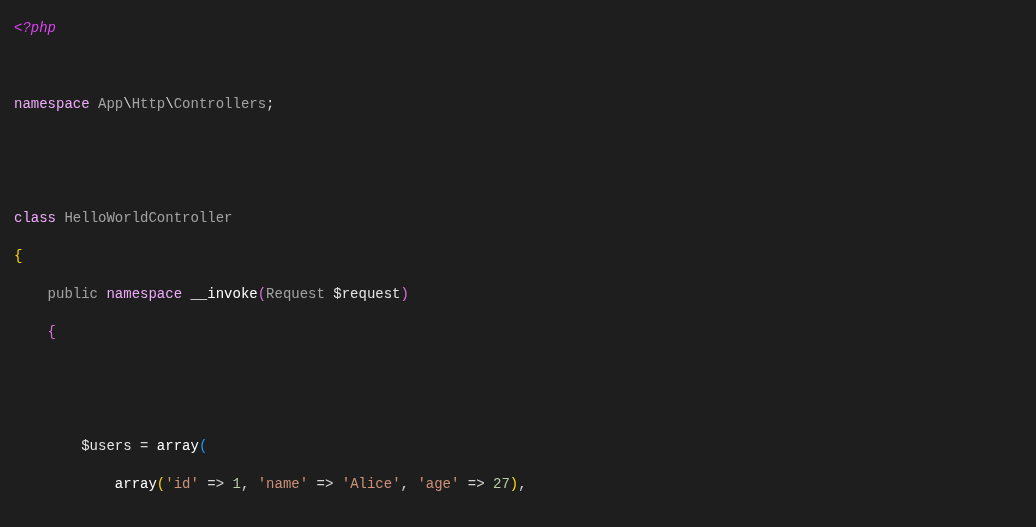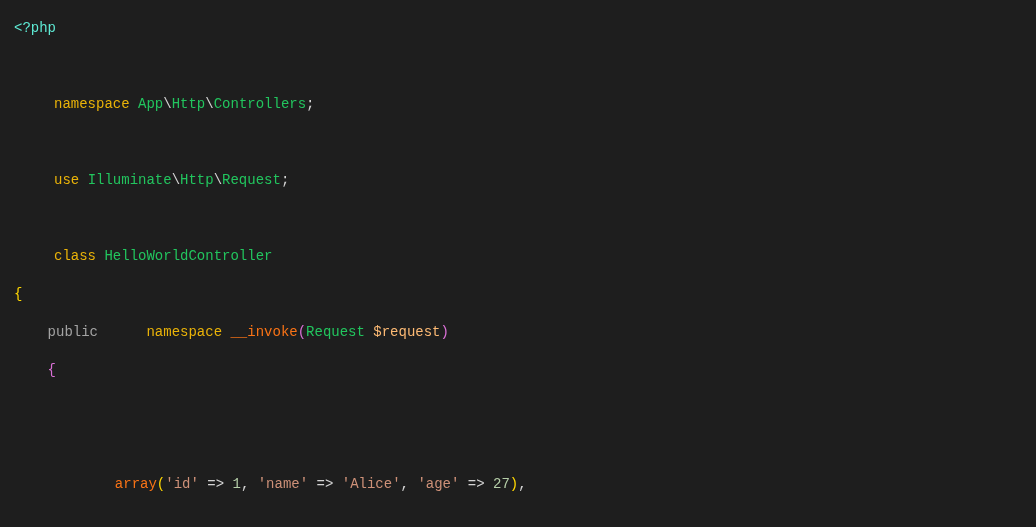--- a/index.html
+++ b/index.html
@@ -19,49 +19,49 @@
       overflow: hidden;
     }
     .code-editor {
       padding: 0 14px;
       white-space: pre;
     }
     .line {
       display: block;
       min-height: 19px;
     }
-    .php-tag { color: #5eead4; }
-    .keyword { color: #eab308; margin-left: 40px; }
-    .class-name { color: #22c55e; }
-    .func-name { color: #f97316; }
-    .variable { color: #fdba74; }
+    .php-tag { color: #d946ef; font-style: italic; }
+    .keyword { color: #f0abfc; }
+    .class-name { color: #a3a3a3; }
+    .func-name { color: #ffffff; }
+    .variable { color: #e5e5e5; }
     .string { color: #ce9178; }
     .number { color: #b5cea8; }
     .punct { color: #d4d4d4; }
     .brace-yellow { color: #ffd700; }
     .brace-pink { color: #da70d6; }
     .brace-blue { color: #179fff; }
     .modifier { color: #a3a3a3; }
   </style>
 </head>
 <body>
 
 <div class="code-editor">
 <span class="line"><span class="php-tag">&lt;?php</span></span>
 <span class="line"></span>
 <span class="line"><span class="keyword">namespace</span> <span class="class-name">App</span><span class="punct">\</span><span class="class-name">Http</span><span class="punct">\</span><span class="class-name">Controllers</span><span class="punct">;</span></span>
 <span class="line"></span>
-<span class="line"><span class="keyword">use</span> <span class="class-name">Illuminate</span><span class="punct">\</span><span class="class-name">Http</span><span class="punct">\</span><span class="class-name">Request</span><span class="punct">;</span></span>
 <span class="line"></span>
 <span class="line"><span class="keyword">class</span> <span class="class-name">HelloWorldController</span></span>
 <span class="line"><span class="brace-yellow">{</span></span>
 <span class="line">    <span class="modifier">public</span> <span class="keyword">namespace</span> <span class="func-name">__invoke</span><span class="brace-pink">(</span><span class="class-name">Request</span> <span class="variable">$request</span><span class="brace-pink">)</span></span>
 <span class="line">    <span class="brace-pink">{</span></span>
 <span class="line"></span>
 <span class="line"></span>
+<span class="line">        <span class="variable">$users</span> <span class="punct">=</span> <span class="func-name">array</span><span class="brace-blue">(</span></span>
 <div id="users-rows"><span class="line">            <span class="func-name">array</span><span class="brace-yellow">(</span><span class="string">'id'</span> <span class="punct">=&gt;</span> <span class="number">1</span><span class="punct">,</span> <span class="string">'name'</span> <span class="punct">=&gt;</span> <span class="string">'Alice'</span><span class="punct">,</span> <span class="string">'age'</span> <span class="punct">=&gt;</span> <span class="number">27</span><span class="brace-yellow">)</span><span class="punct">,</span></span></div>
 
 
 
 
 
 
 </div>
 
 </body></html>

